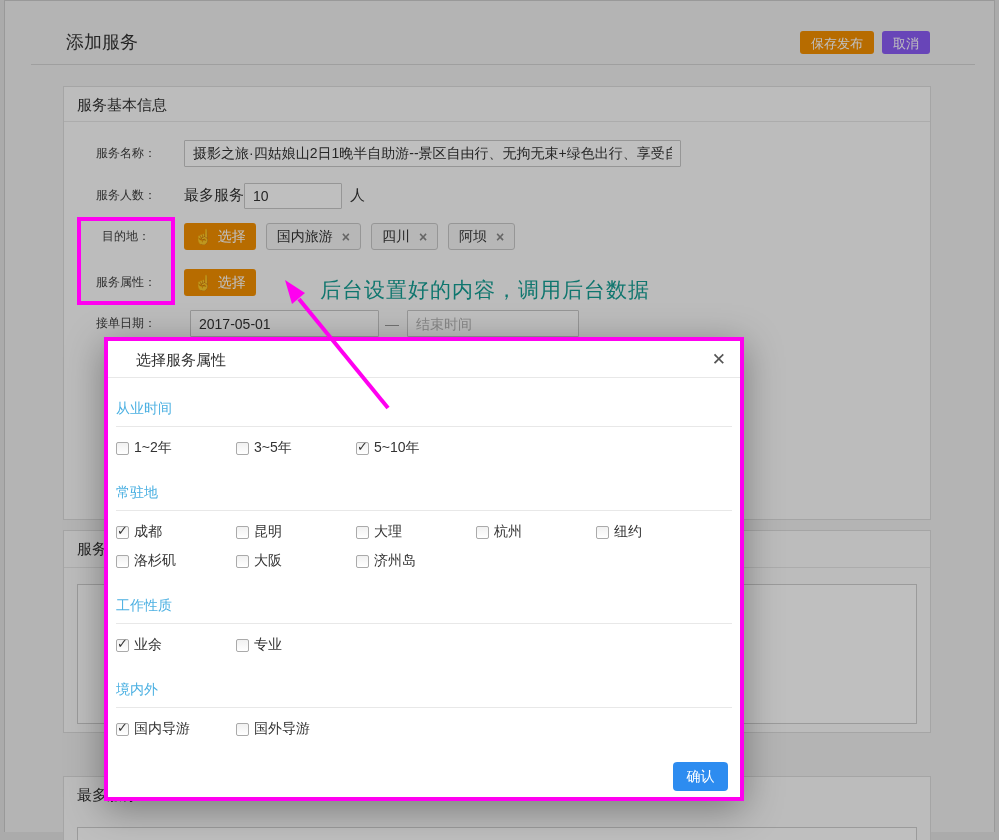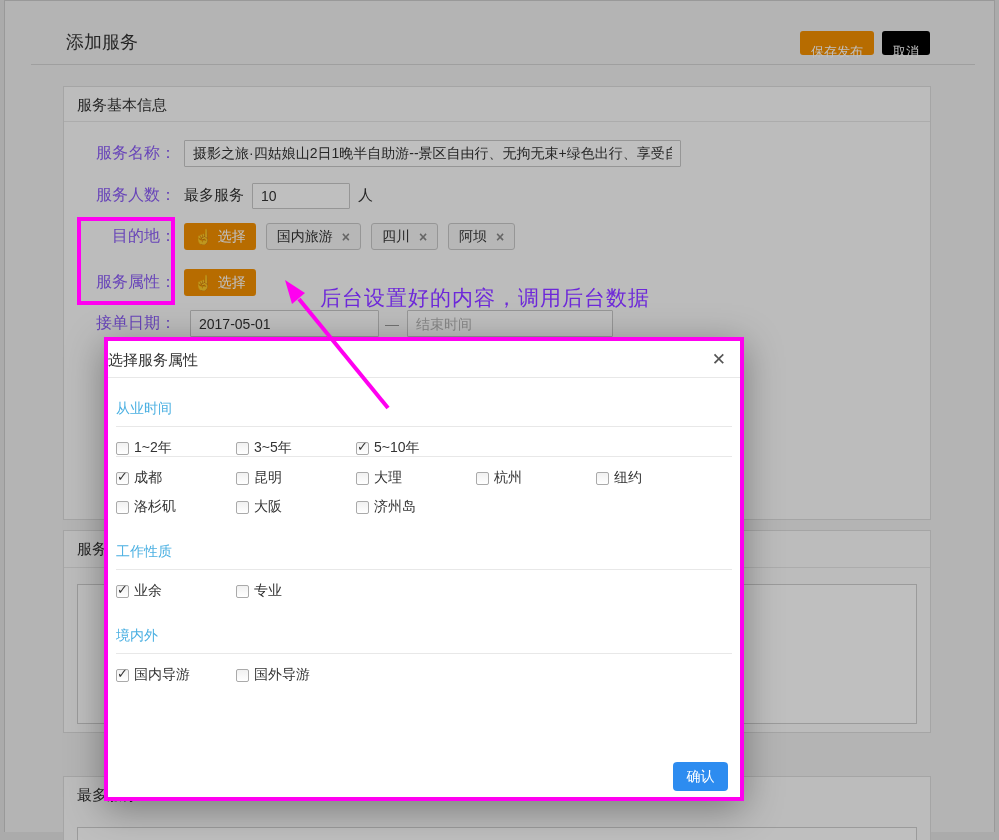--- a/index.html
+++ b/index.html
@@ -5,84 +5,84 @@
   * { margin:0; padding:0; box-sizing:border-box; }
   html,body { background:#e4e4e4; font-family:"Liberation Sans","DejaVu Sans",sans-serif; }
   #root { position:relative; width:999px; height:840px; overflow:hidden; background:#e4e4e4; }
 
   .card { position:absolute; left:4px; top:0; width:991px; height:832px;
           background:#f0f0f0; border:1px solid #cccccc; border-bottom:none; }
 
   
   .page-title { position:absolute; left:61px; top:29px; font-size:18px; color:#333; }
   .hdr-btns { position:absolute; right:64px; top:30px; display:flex; gap:8px; }
-  .btn { border:none; border-radius:3px; font-size:13px; color:#fff; height:23px; padding:12px 11px; cursor:pointer; }
+  .btn { border:none; border-radius:3px; font-size:13px; color:#fff; height:23px; padding:4px 11px; cursor:pointer; }
   .btn-save { background:#f59000; }
-  .btn-cancel { background:#000000; }
+  .btn-cancel { background:#8b5cf6; }
   .title-divider { position:absolute; left:26px; top:63px; width:944px; height:0; border-top:1px solid #d5d5d5; }
 
   
   .box { position:absolute; left:58px; width:868px; background:#fbfbfb; border:1px solid #dddddd;padding-left:23px; }
   .box1 { top:85px;  height:434px; }
   .box2 { top:529px; height:203px; }
   .box3 { top:775px; height:120px; }
   .box-hd { position:absolute; left:13px; top:9px; font-size:15px; color:#333; }
   .box-hd-line { position:absolute; left:0; top:34px; width:100%; border-top:1px solid #e6e6e6; }
   .box2 .box-hd-line { top:36px; }
   .big-area { position:absolute; left:13px; top:53px; width:840px; height:140px; background:#ffffff; border:1px solid #cfcfcf; }
   .box3 .big-area { top:50px; height:60px; }
 
   
   .frm-row { position:absolute; left:71px; display:flex; align-items:center; height:27px; }
-  .frm-label { width:100px; text-align:right; font-size:16px; color:#8b5cf6; flex:0 0 100px; }
+  .frm-label { width:100px; text-align:center; font-size:12px; color:#404040; flex:0 0 100px; }
   .r1 { top:139px; } .r2 { top:181px; } .r3 { top:222px; } .r4 { top:268px; } .r5 { top:309px; }
   .inp { height:27px; border:1px solid #c9c9c9; background:#ffffff; color:#333;
          font-size:14px; padding:0 8px; font-family:inherit; border-radius:1px; }
   .inp::placeholder { color:#b5b5b5; }
   .inp-name { width:497px; margin-left:8px; }
-  .inp-num  { width:98px; margin-left:8px; height:26px; }
+  .inp-num  { width:98px; height:26px; }
   .mid-txt  { font-size:15px; color:#333; margin-left:8px; }
   .inp-date1 { width:189px; margin-left:14px; }
-  .inp-date2 { width:206px; }
+  .inp-date2 { width:172px; }
   .date-dash { color:#999; font-size:14px; margin:0 8px 0 6px; }
 
   .btn-choose { margin-left:8px; height:27px; background:#f59000; color:#fff; border:none;
                 border-radius:3px; font-size:14px; padding:0 10px; display:flex; align-items:center; gap:5px; cursor:pointer; }
   .tap-glyph { font-size:15px; line-height:1; }
   .tag { margin-left:10px; height:27px; display:flex; align-items:center; padding:0 10px;
          background:#f4f4f4; border:1px solid #c9c9c9; border-radius:3px; font-size:14px; color:#333; }
   .tag .tag-x { margin-left:9px; color:#888; font-size:14px; font-weight:bold; cursor:pointer; }
 
   
   .overlay { position:absolute; inset:0; background:rgba(0,0,0,0.25); z-index:50; }
 
   
   .modal { position:absolute; left:104px; top:337px; width:640px; height:464px; z-index:60;
            border:4px solid #ff00f0; background:#ffffff; box-shadow:0 8px 35px rgba(0,0,0,.35); }
   .modal-hd { position:relative; height:37px; border-bottom:1px solid #e8e8e8; }
-  .modal-title { position:absolute; left:0; top:10px; font-size:15px; color:#333; }
+  .modal-title { position:absolute; left:28px; top:10px; font-size:15px; color:#333; }
   .modal-close { position:absolute; right:14px; top:8px; font-size:17px; color:#555; cursor:pointer; }
   .modal-body { padding:0 8px; }
   .grp-label { margin:28px 0 8px; font-size:14px; color:#4bb0e2; }
   .grp-label.first { margin-top:22px; }
   .grp-hr { border:none; border-top:1px solid #e8e8e8; }
   .cb-row { display:flex; flex-wrap:wrap; row-gap:13px; margin-top:13px; width:600px;align-items:flex-end; }
   .cb-item { width:120px; height:16px; display:flex; align-items:center; gap:5px; cursor:pointer; }
   .cb { position:relative; width:13px; height:13px; border:1px solid #aaaaaa; border-radius:2px;
         background:linear-gradient(#f1f1f1,#ffffff); flex:0 0 13px; }
   .cb.checked::after { content:"\2713"; position:absolute; left:0px; top:-4px; font-size:13px; font-weight:bold; color:#333; }
   .cb-text { font-size:14px; color:#333; }
   .btn-confirm { position:absolute; right:12px; bottom:6px; width:55px; height:29px; background:#2d8cf0;
                  color:#fff; border:none; border-radius:4px; font-size:14px; cursor:pointer; }
 
   
   .ann-rect { position:absolute; left:77px; top:217px; width:98px; height:88px;
               border:4px solid #ff00f0; z-index:70; pointer-events:none; }
   .ann-arrow { position:absolute; inset:0; z-index:70; pointer-events:none; }
-  .ann-text { position:absolute; left:320px; top:284px; font-size:21px; color:#6d28d9; z-index:70; letter-spacing:1px; }
+  .ann-text { position:absolute; left:320px; top:276px; font-size:21px; color:#0f766e; z-index:70; letter-spacing:1px; }
 </style>
 </head>
 <body>
 
 <div id="root">
   <div class="card">
 
     <div class="page-title">添加服务</div>
     <div class="hdr-btns">
       <button class="btn btn-save">保存发布</button>
@@ -173,20 +173,21 @@
         <label class="cb-item">
           <span class="cb"></span>
           <span class="cb-text">3~5年</span>
         </label>
         <label class="cb-item">
           <span class="cb checked"></span>
           <span class="cb-text">5~10年</span>
         </label>
       </div>
 
+      <div class="grp-label">常驻地</div>
       <hr class="grp-hr">
       <div class="cb-row">
         <label class="cb-item">
           <span class="cb checked"></span>
           <span class="cb-text">成都</span>
         </label>
         <label class="cb-item">
           <span class="cb"></span>
           <span class="cb-text">昆明</span>
         </label>

